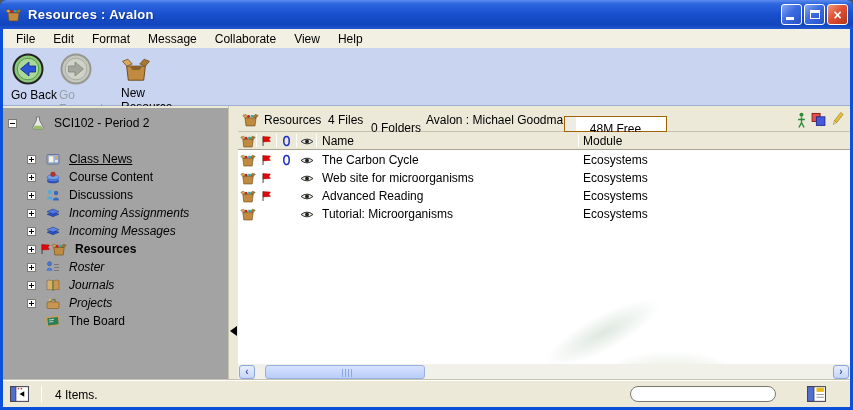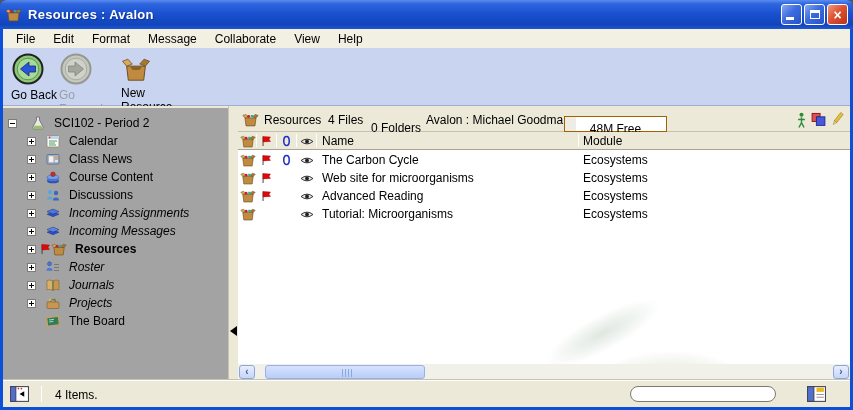--- a/index.html
+++ b/index.html
@@ -164,46 +164,33 @@
         <span class="exp" style="left:5px;">
             <b class="h"></b>
           </span>
         <svg class="tico" style="left:27px;" viewBox="0 0 16 16">
           <path d="M6.5 2 h3 v3.2 l3.4 6.3 a2.1 2.1 0 0 1 -1.9 3 H5 a2.1 2.1 0 0 1 -1.9 -3 L6.5 5.2 Z" fill="#E9E9E1" stroke="#667" stroke-width="0.8"></path>
           <path d="M4.5 10.8 h7 l0.9 1.7 a1.5 1.5 0 0 1 -1.4 2 H5 a1.5 1.5 0 0 1 -1.4 -2 Z" fill="#9BBF6A"></path>
         </svg>
         <span class="tree-label" style="position:absolute;left:47px;">SCI102 - Period 2</span>
       </div>
 
-      <div class="tree-row" style="left:0;top:24px;width:225px;">
-        <span class="exp" style="left:24px;">
-            <b class="h"></b>
-            <b class="v"></b>
-          </span>
-        <svg class="tico" style="left:42px;" viewBox="0 0 16 16">
-          <rect x="2" y="3" width="12" height="11" rx="1" fill="#FCFBF4" stroke="#8A8A7A" stroke-width="0.8"></rect>
-          <rect x="2" y="3" width="12" height="3" fill="#C2D4EE"></rect>
-            <circle cx="4.6" cy="4.5" r="0.9" fill="#D04040"></circle>
-          <path d="M4 8 h8 M4 10 h6 M4 12 h7" stroke="#4E9E68" stroke-width="1"></path>
-        </svg>
-        <span class="tree-label" style="position:absolute;left:62px;">Calendar</span>
-      </div>
 
       <div class="tree-row" style="left:0;top:42px;width:225px;">
         <span class="exp" style="left:24px;">
             <b class="h"></b>
             <b class="v"></b>
           </span>
         <svg class="tico" style="left:42px;" viewBox="0 0 16 16">
           <rect x="2" y="3.5" width="12" height="9.5" rx="1" fill="#9FB6D9" stroke="#55688C" stroke-width="0.8"></rect>
           <rect x="3.8" y="5" width="5" height="6.5" fill="#F5F2E8" stroke="#999" stroke-width="0.4"></rect>
           <rect x="10" y="5.5" width="3" height="2.2" fill="#E8A040"></rect>
             <rect x="10" y="9" width="3" height="2" fill="#E8E4D8"></rect>
         </svg>
-        <span class="tree-label" style="position:absolute;left:62px;">Class News</span>
+        <span class="tree-label" style="position:absolute;left:62px;text-decoration:underline;">Class News</span>
       </div>
 
       <div class="tree-row" style="left:0;top:60px;width:225px;">
         <span class="exp" style="left:24px;">
             <b class="h"></b>
             <b class="v"></b>
           </span>
         <svg class="tico" style="left:42px;" viewBox="0 0 16 16">
           <ellipse cx="8" cy="12" rx="6" ry="2.3" fill="#2E4FB0"></ellipse>
             <ellipse cx="8" cy="10" rx="6" ry="2.3" fill="#4E79D8"></ellipse>

